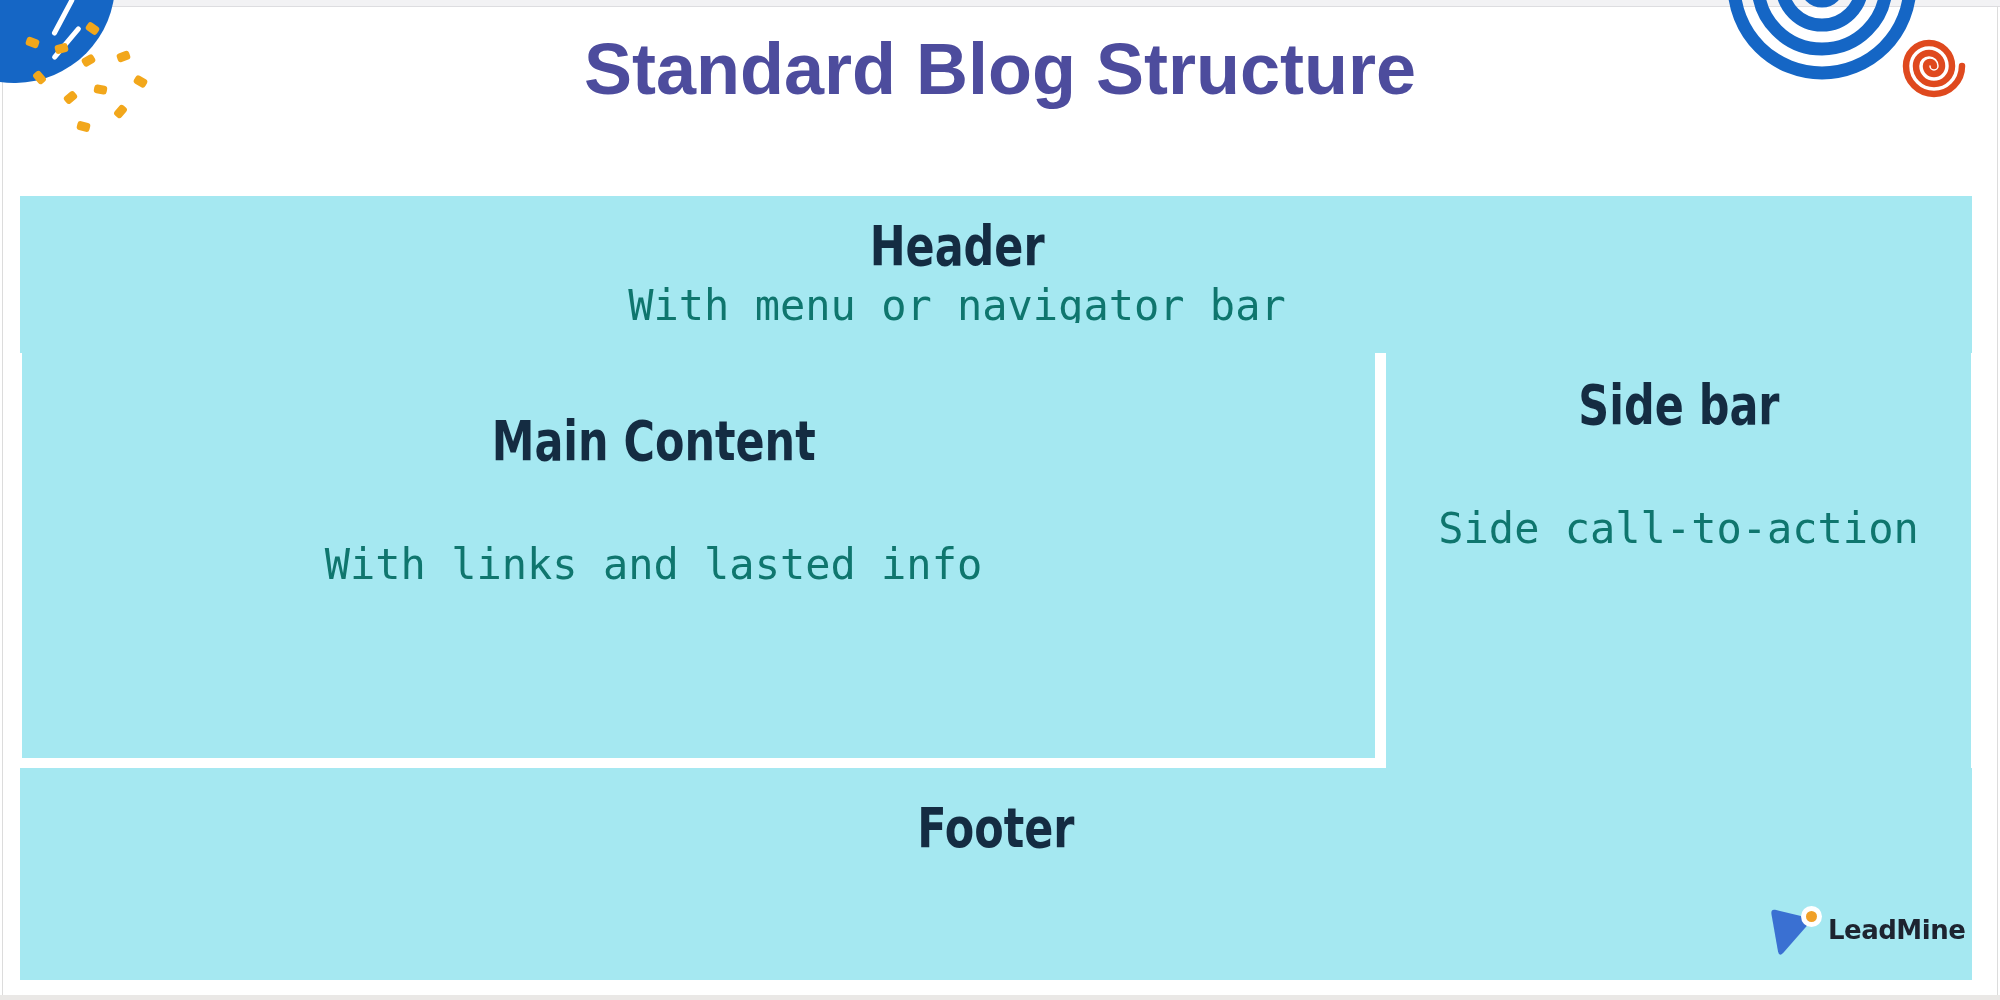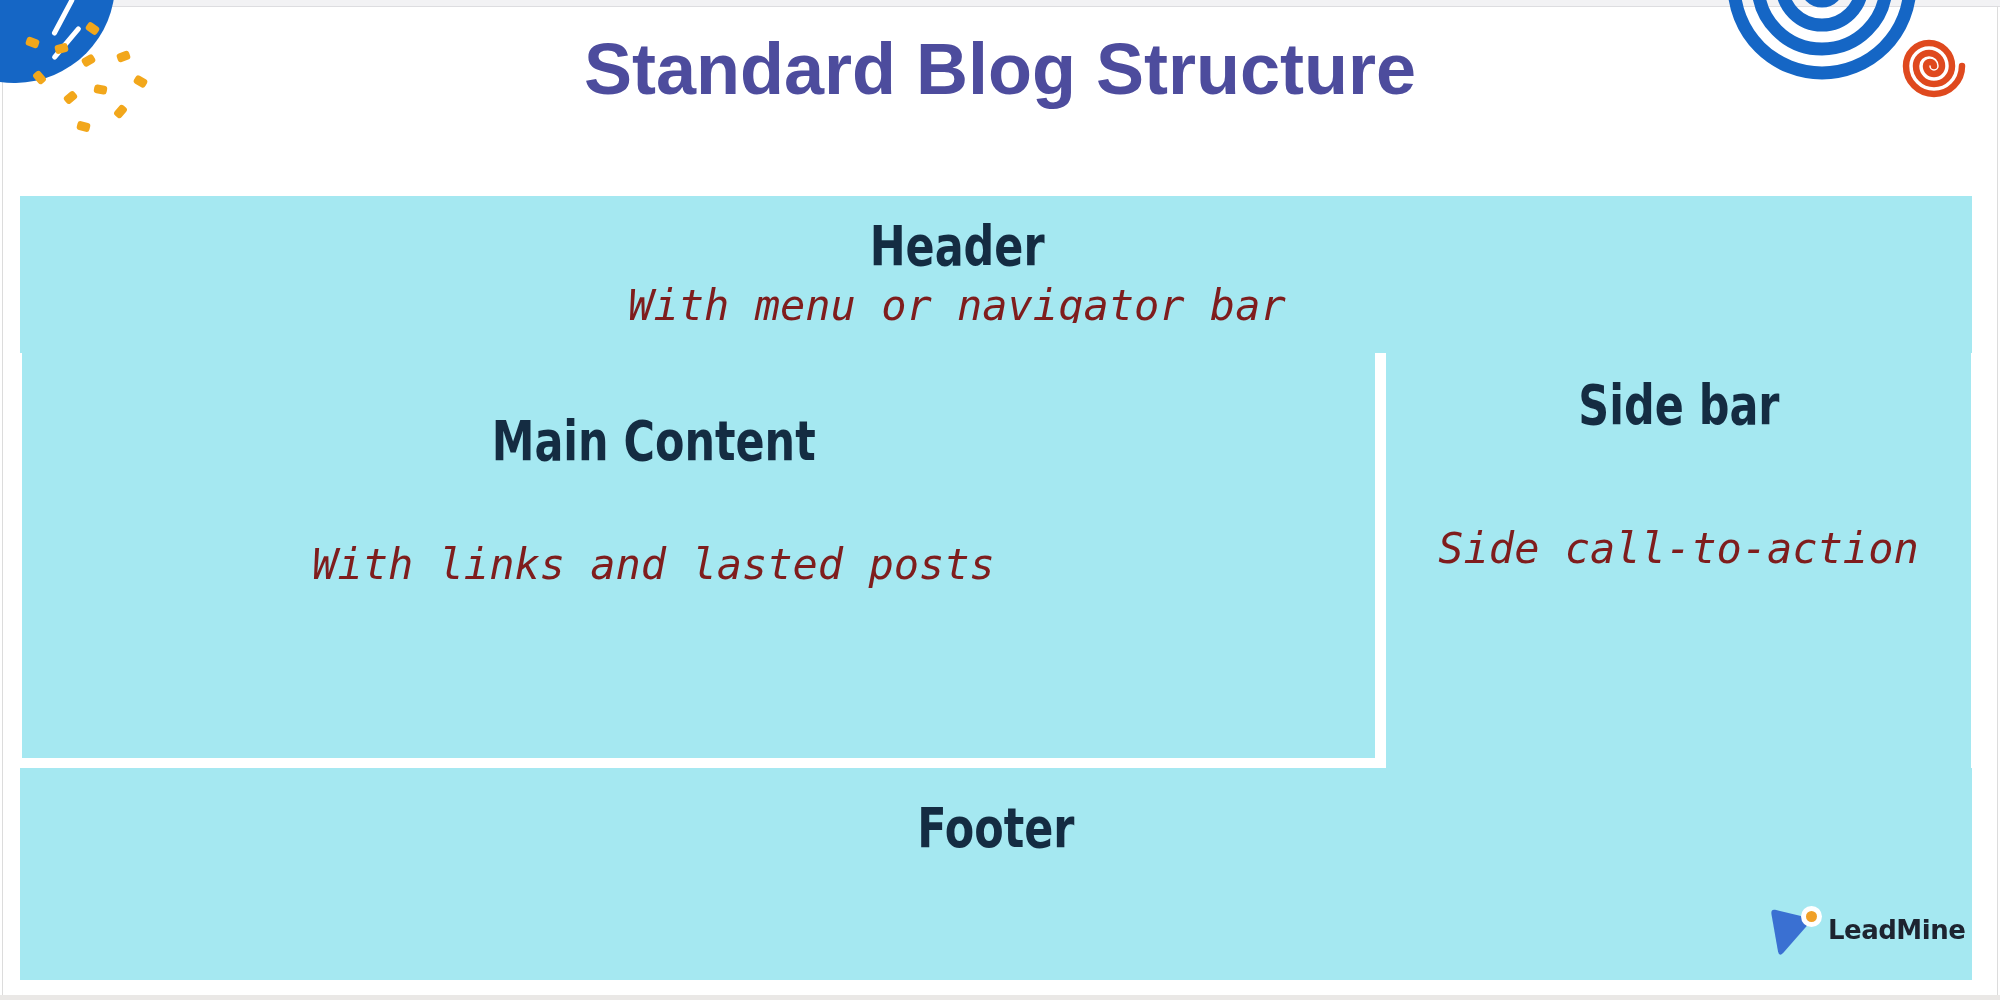--- a/index.html
+++ b/index.html
@@ -22,26 +22,26 @@
   .box{
     position:absolute;background:#a5e8f1;display:flex;flex-direction:column;
     align-items:center;box-sizing:border-box;
   }
   .box-title{
     font-family:"DejaVu Sans",sans-serif;font-weight:700;color:#142c42;
     font-size:55px;line-height:60px;transform:scaleX(0.78);transform-origin:50% 50%;
     white-space:nowrap;
   }
   .box-subtitle{
-    font-family:"DejaVu Sans Mono",monospace;color:#7f1d1d;
-    font-size:42px;line-height:52px;white-space:nowrap;font-style:italic;
+    font-family:"DejaVu Sans Mono",monospace;color:#0f766e;
+    font-size:42px;line-height:52px;white-space:nowrap;
   }
   .header-box{left:20px;top:153px;width:1952px;height:157px;padding-top:20px;padding-right:78px;gap:4px;margin-top:43px;}
   .main-box{left:22px;top:323px;width:1353px;height:435px;padding-top:88px;padding-right:90px;gap:68px;}
-  .sidebar-box{left:1386px;top:323px;width:585px;height:520px;padding-top:52px;gap:88px;}
+  .sidebar-box{left:1386px;top:323px;width:585px;height:520px;padding-top:52px;gap:68px;}
   .footer-box{left:20px;top:768px;width:1952px;height:212px;padding-top:30px;gap:28px;}
 
   
   .blob{
     position:absolute;left:-85px;top:-113px;width:200px;height:196px;
     background:#1566c5;border-radius:50%;transform:rotate(-12deg);
   }
   .blob-slash{position:absolute;background:#ffffff;border-radius:4px;}
   .slash-1{left:64px;top:22px;width:5px;height:42px;transform:rotate(40deg);}
   .slash-2{left:83px;top:52px;width:4px;height:16px;transform:rotate(40deg);}
@@ -96,21 +96,21 @@
 
   <div class="page-title">Standard Blog Structure</div>
 
   <div class="box header-box">
     <div class="box-title">Header</div>
     <div class="box-subtitle">With menu or navigator bar</div>
   </div>
 
   <div class="box main-box">
     <div class="box-title">Main Content</div>
-    <div class="box-subtitle">With links and lasted posts</div>
+    <div class="box-subtitle">With links and lasted info</div>
   </div>
 
   <div class="box sidebar-box">
     <div class="box-title">Side bar</div>
     <div class="box-subtitle">Side call-to-action</div>
   </div>
 
   <div class="box footer-box">
     <div class="box-title">Footer</div>
   </div>

